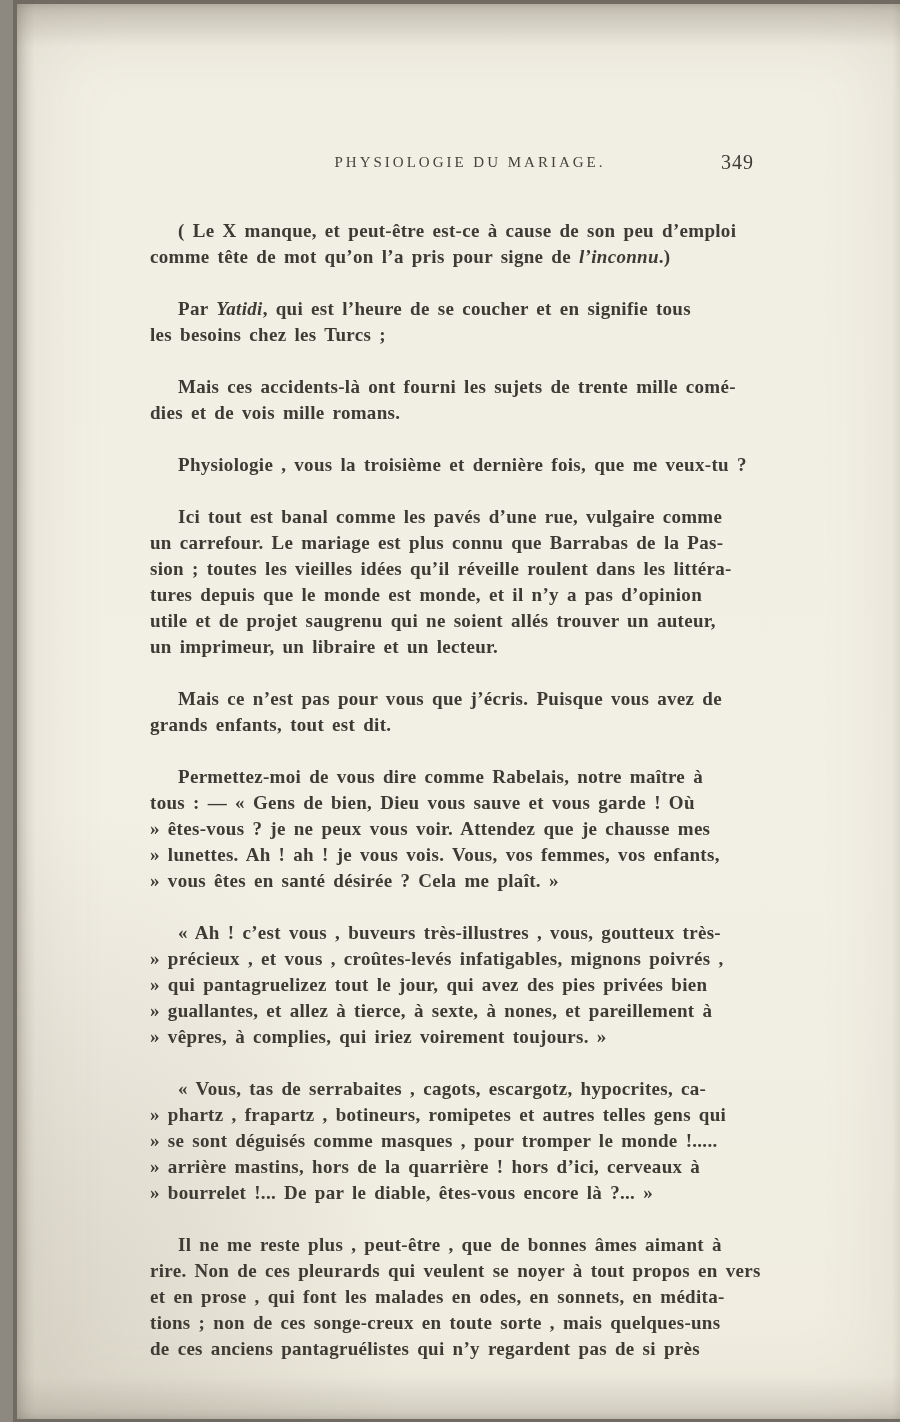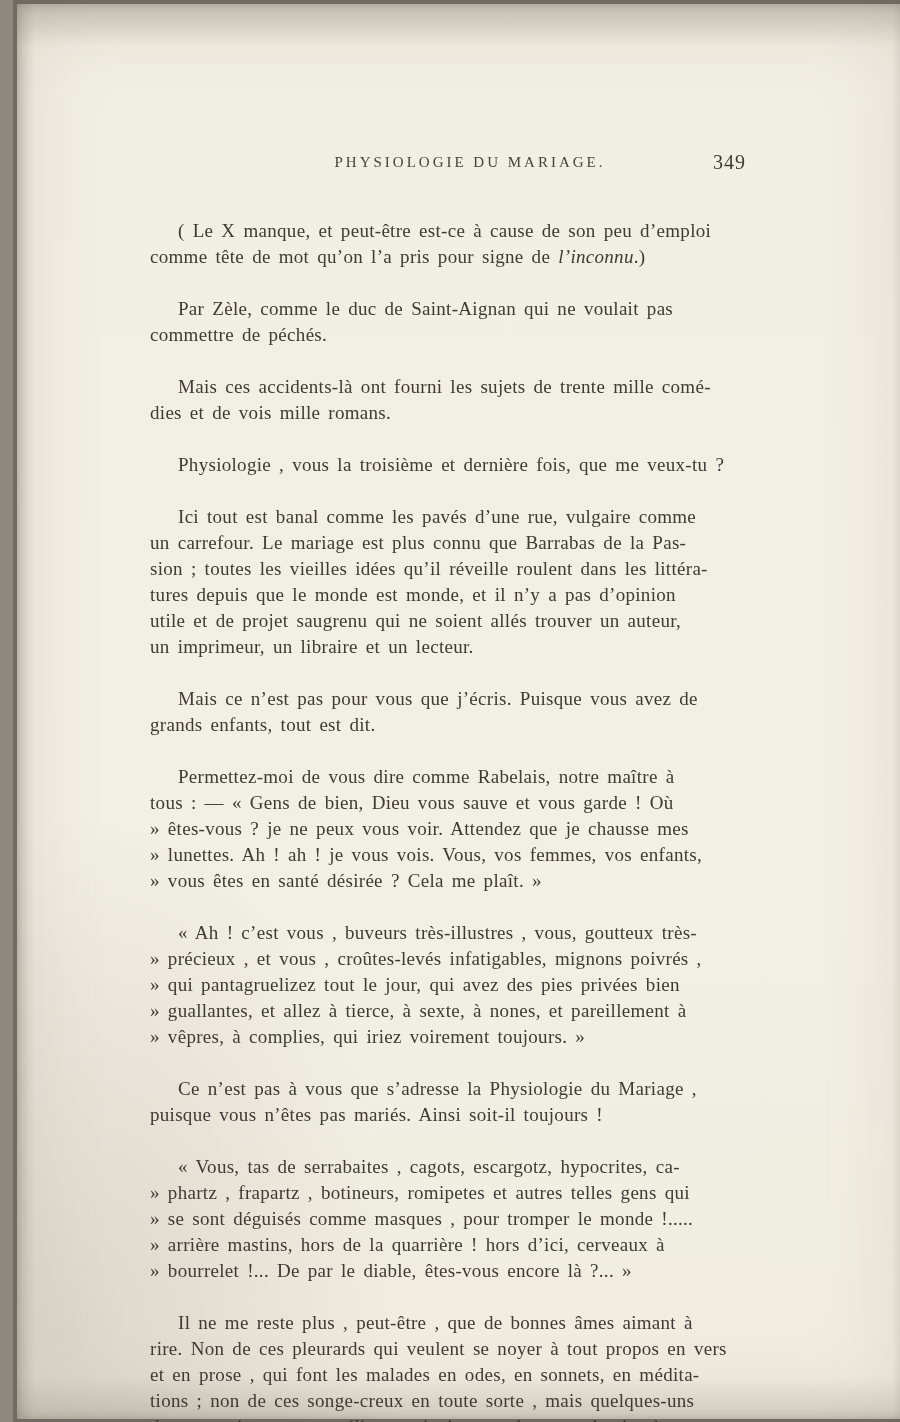--- a/index.html
+++ b/index.html
@@ -46,55 +46,56 @@
     margin-bottom: 14px;
   }
   .running-title {
     text-align: center;
     font-size: 15px;
     letter-spacing: 3px;
     color: #46433c;
   }
   .page-number {
     position: absolute;
-    right: 44px;
+    right: 36px;
     top: -3px;
     font-size: 20px;
     letter-spacing: 1px;
     color: #3e3b35;
   }
   .body-text {
     font-size: 19px;
     line-height: 26px;
     letter-spacing: 0.3px;
     word-spacing: 3px;
     white-space: pre-line;
   }
   .para {
     margin: 0;
     text-indent: 28px;
+    font-weight: bold;
   }
   .it { font-style: italic; }
 </style>
 </head>
 <body>
 
 <div class="scan">
   <div class="page">
     <div class="vignette"></div>
     <div class="text-block">
       <header class="page-header">
         <div class="running-title">PHYSIOLOGIE DU MARIAGE.</div>
         <div class="page-number">349</div>
       </header>
       <section class="body-text">
         <p class="para"><span>( Le X manque, et peut-être est-ce à cause de son peu d’emploi
 comme tête de mot qu’on l’a pris pour signe de </span><span class="it">l’inconnu</span><span>.)</span></p>
-        <p class="para">Par Zèle, comme le duc de Saint-Aignan qui ne voulait pas
-commettre de péchés.</p>
+        <p class="para"><span>Par </span><span class="it">Yatidi</span><span>, qui est l’heure de se coucher et en signifie tous
+les besoins chez les Turcs ;</span></p>
         <p class="para">Mais ces accidents-là ont fourni les sujets de trente mille comé-
 dies et de vois mille romans.</p>
         <p class="para">Physiologie , vous la troisième et dernière fois, que me veux-tu ?</p>
         <p class="para">Ici tout est banal comme les pavés d’une rue, vulgaire comme
 un carrefour. Le mariage est plus connu que Barrabas de la Pas-
 sion ; toutes les vieilles idées qu’il réveille roulent dans les littéra-
 tures depuis que le monde est monde, et il n’y a pas d’opinion
 utile et de projet saugrenu qui ne soient allés trouver un auteur,
 un imprimeur, un libraire et un lecteur.</p>
         <p class="para">Mais ce n’est pas pour vous que j’écris. Puisque vous avez de
@@ -102,22 +103,20 @@
         <p class="para">Permettez-moi de vous dire comme Rabelais, notre maître à
 tous : — « Gens de bien, Dieu vous sauve et vous garde ! Où
 » êtes-vous ? je ne peux vous voir. Attendez que je chausse mes
 » lunettes. Ah ! ah ! je vous vois. Vous, vos femmes, vos enfants,
 » vous êtes en santé désirée ? Cela me plaît. »</p>
         <p class="para">« Ah ! c’est vous , buveurs très-illustres , vous, goutteux très-
 » précieux , et vous , croûtes-levés infatigables, mignons poivrés ,
 » qui pantagruelizez tout le jour, qui avez des pies privées bien
 » guallantes, et allez à tierce, à sexte, à nones, et pareillement à
 » vêpres, à complies, qui iriez voirement toujours. »</p>
-        <p class="para">Ce n’est pas à vous que s’adresse la Physiologie du Mariage ,
-puisque vous n’êtes pas mariés. Ainsi soit-il toujours !</p>
         <p class="para">« Vous, tas de serrabaites , cagots, escargotz, hypocrites, ca-
 » phartz , frapartz , botineurs, romipetes et autres telles gens qui
 » se sont déguisés comme masques , pour tromper le monde !.....
 » arrière mastins, hors de la quarrière ! hors d’ici, cerveaux à
 » bourrelet !... De par le diable, êtes-vous encore là ?... »</p>
         <p class="para">Il ne me reste plus , peut-être , que de bonnes âmes aimant à
 rire. Non de ces pleurards qui veulent se noyer à tout propos en vers
 et en prose , qui font les malades en odes, en sonnets, en médita-
 tions ; non de ces songe-creux en toute sorte , mais quelques-uns
 de ces anciens pantagruélistes qui n’y regardent pas de si près</p>

